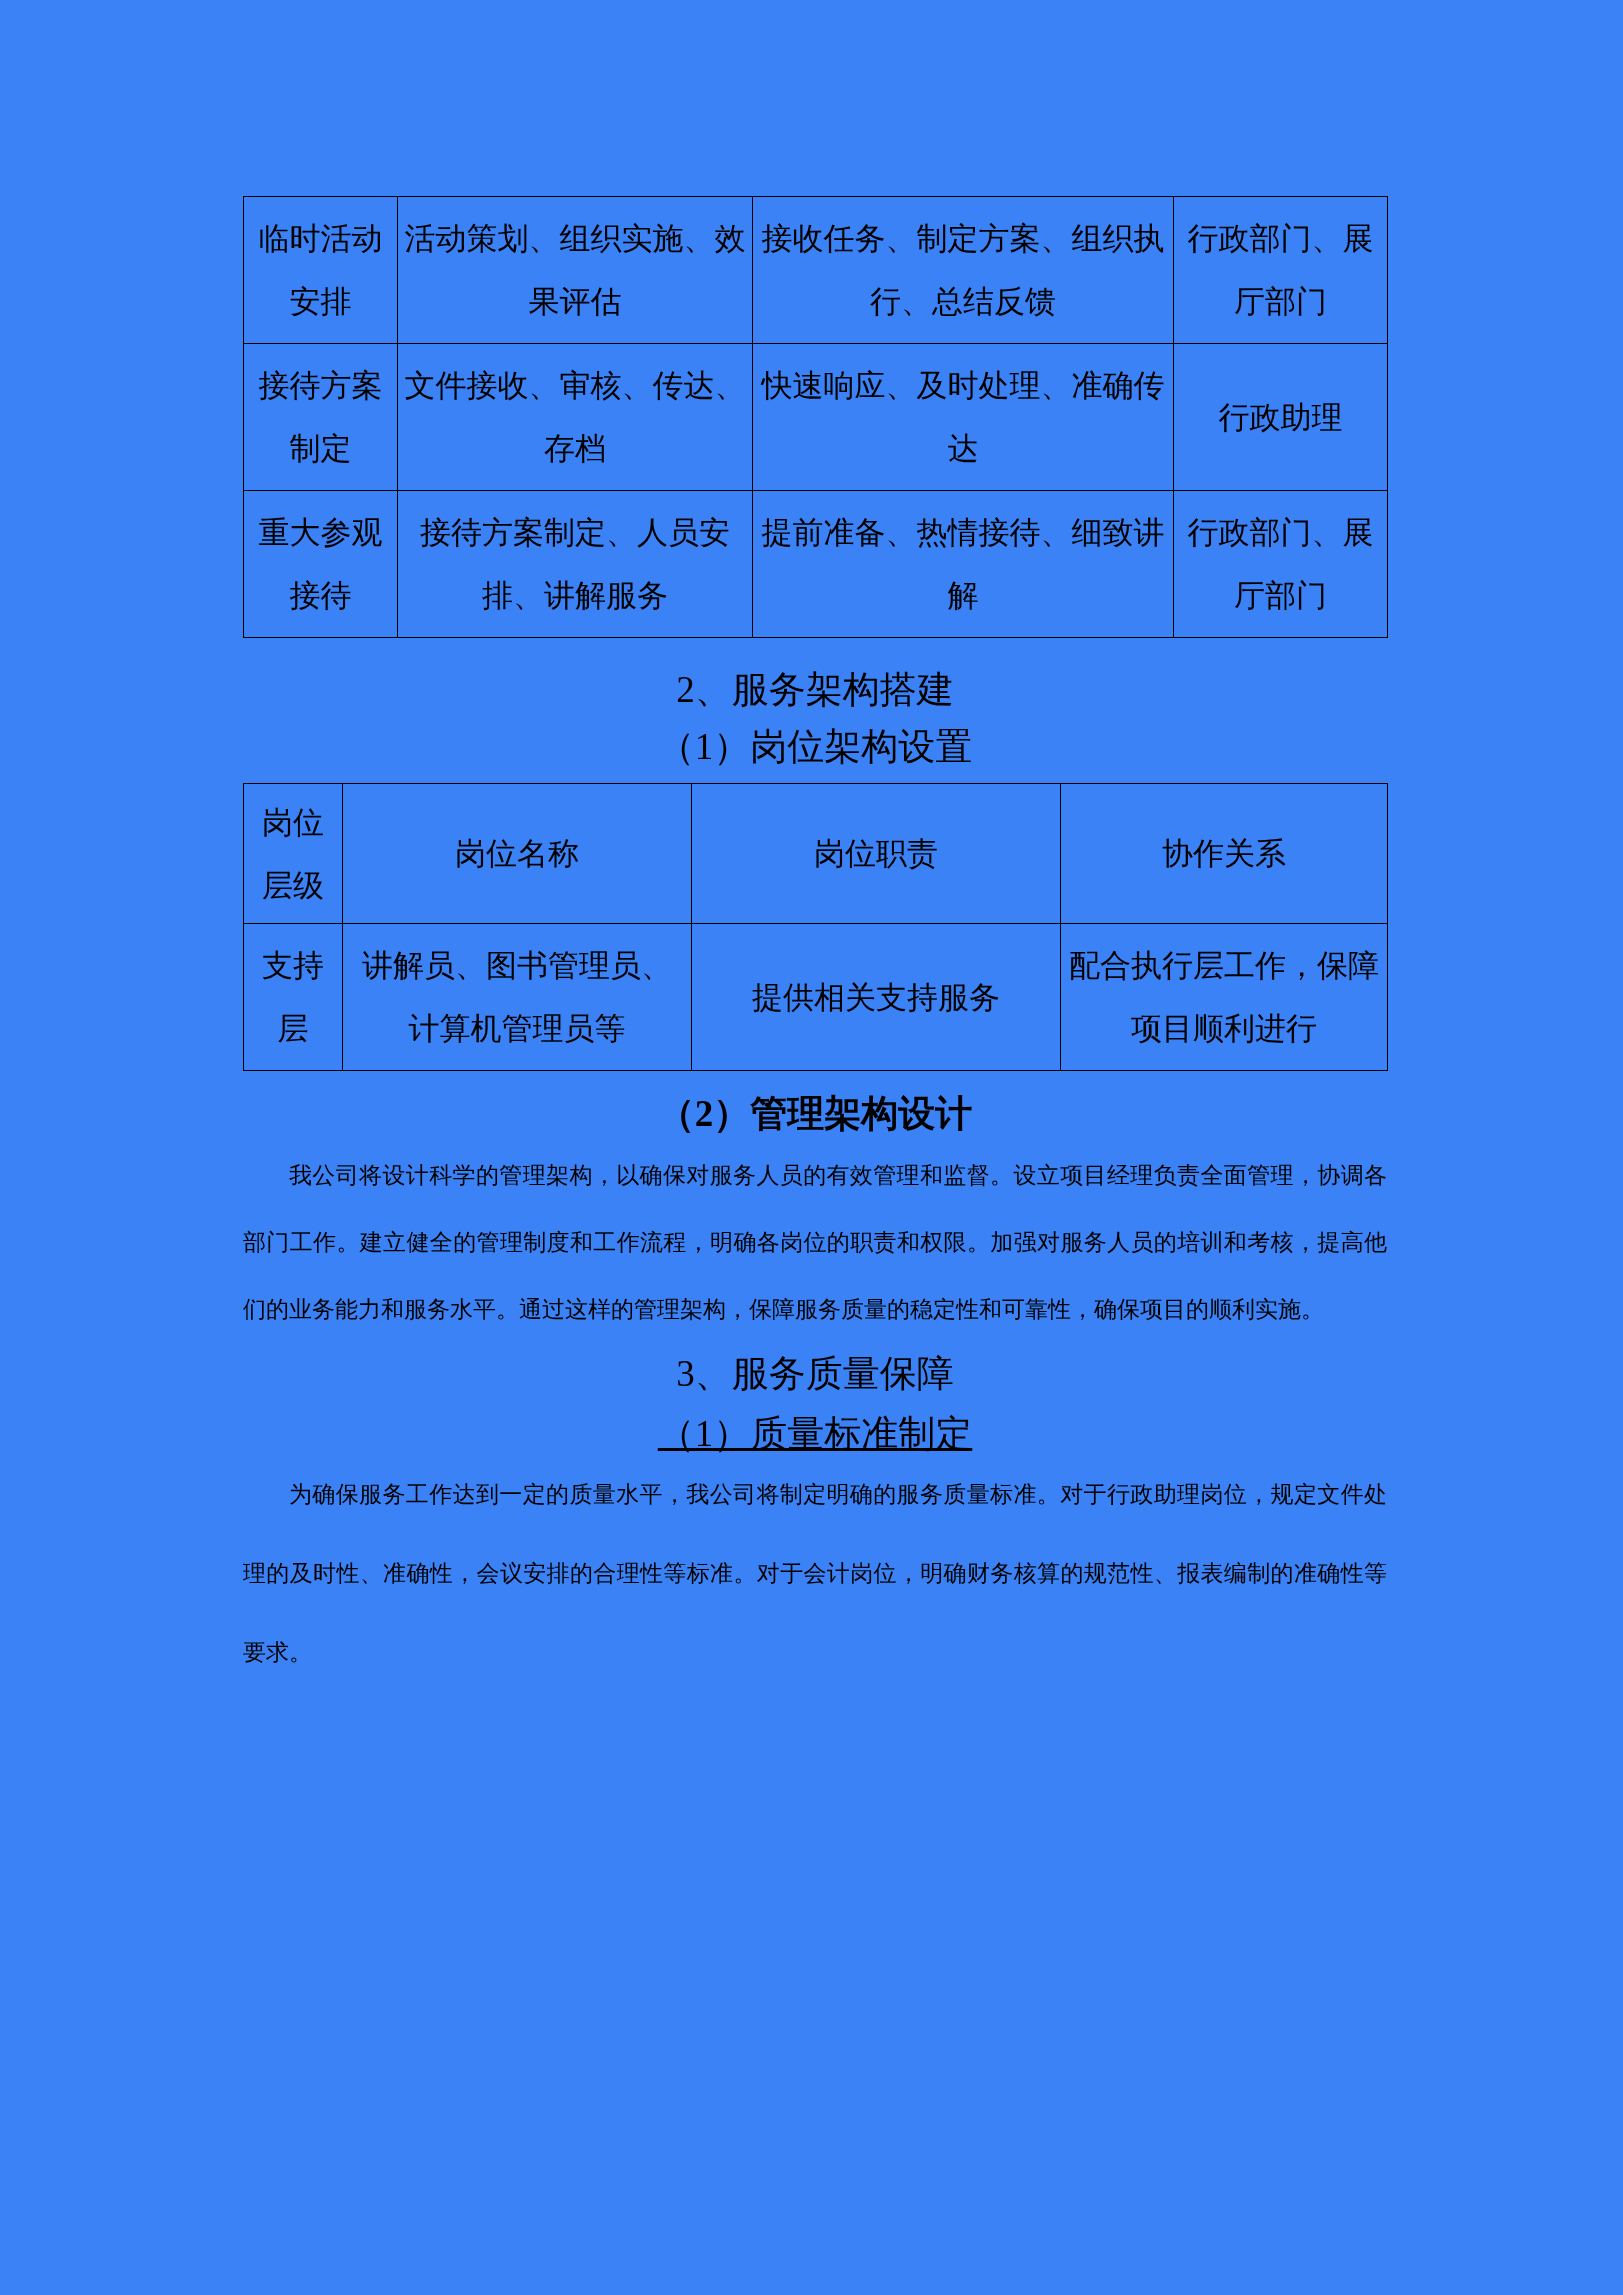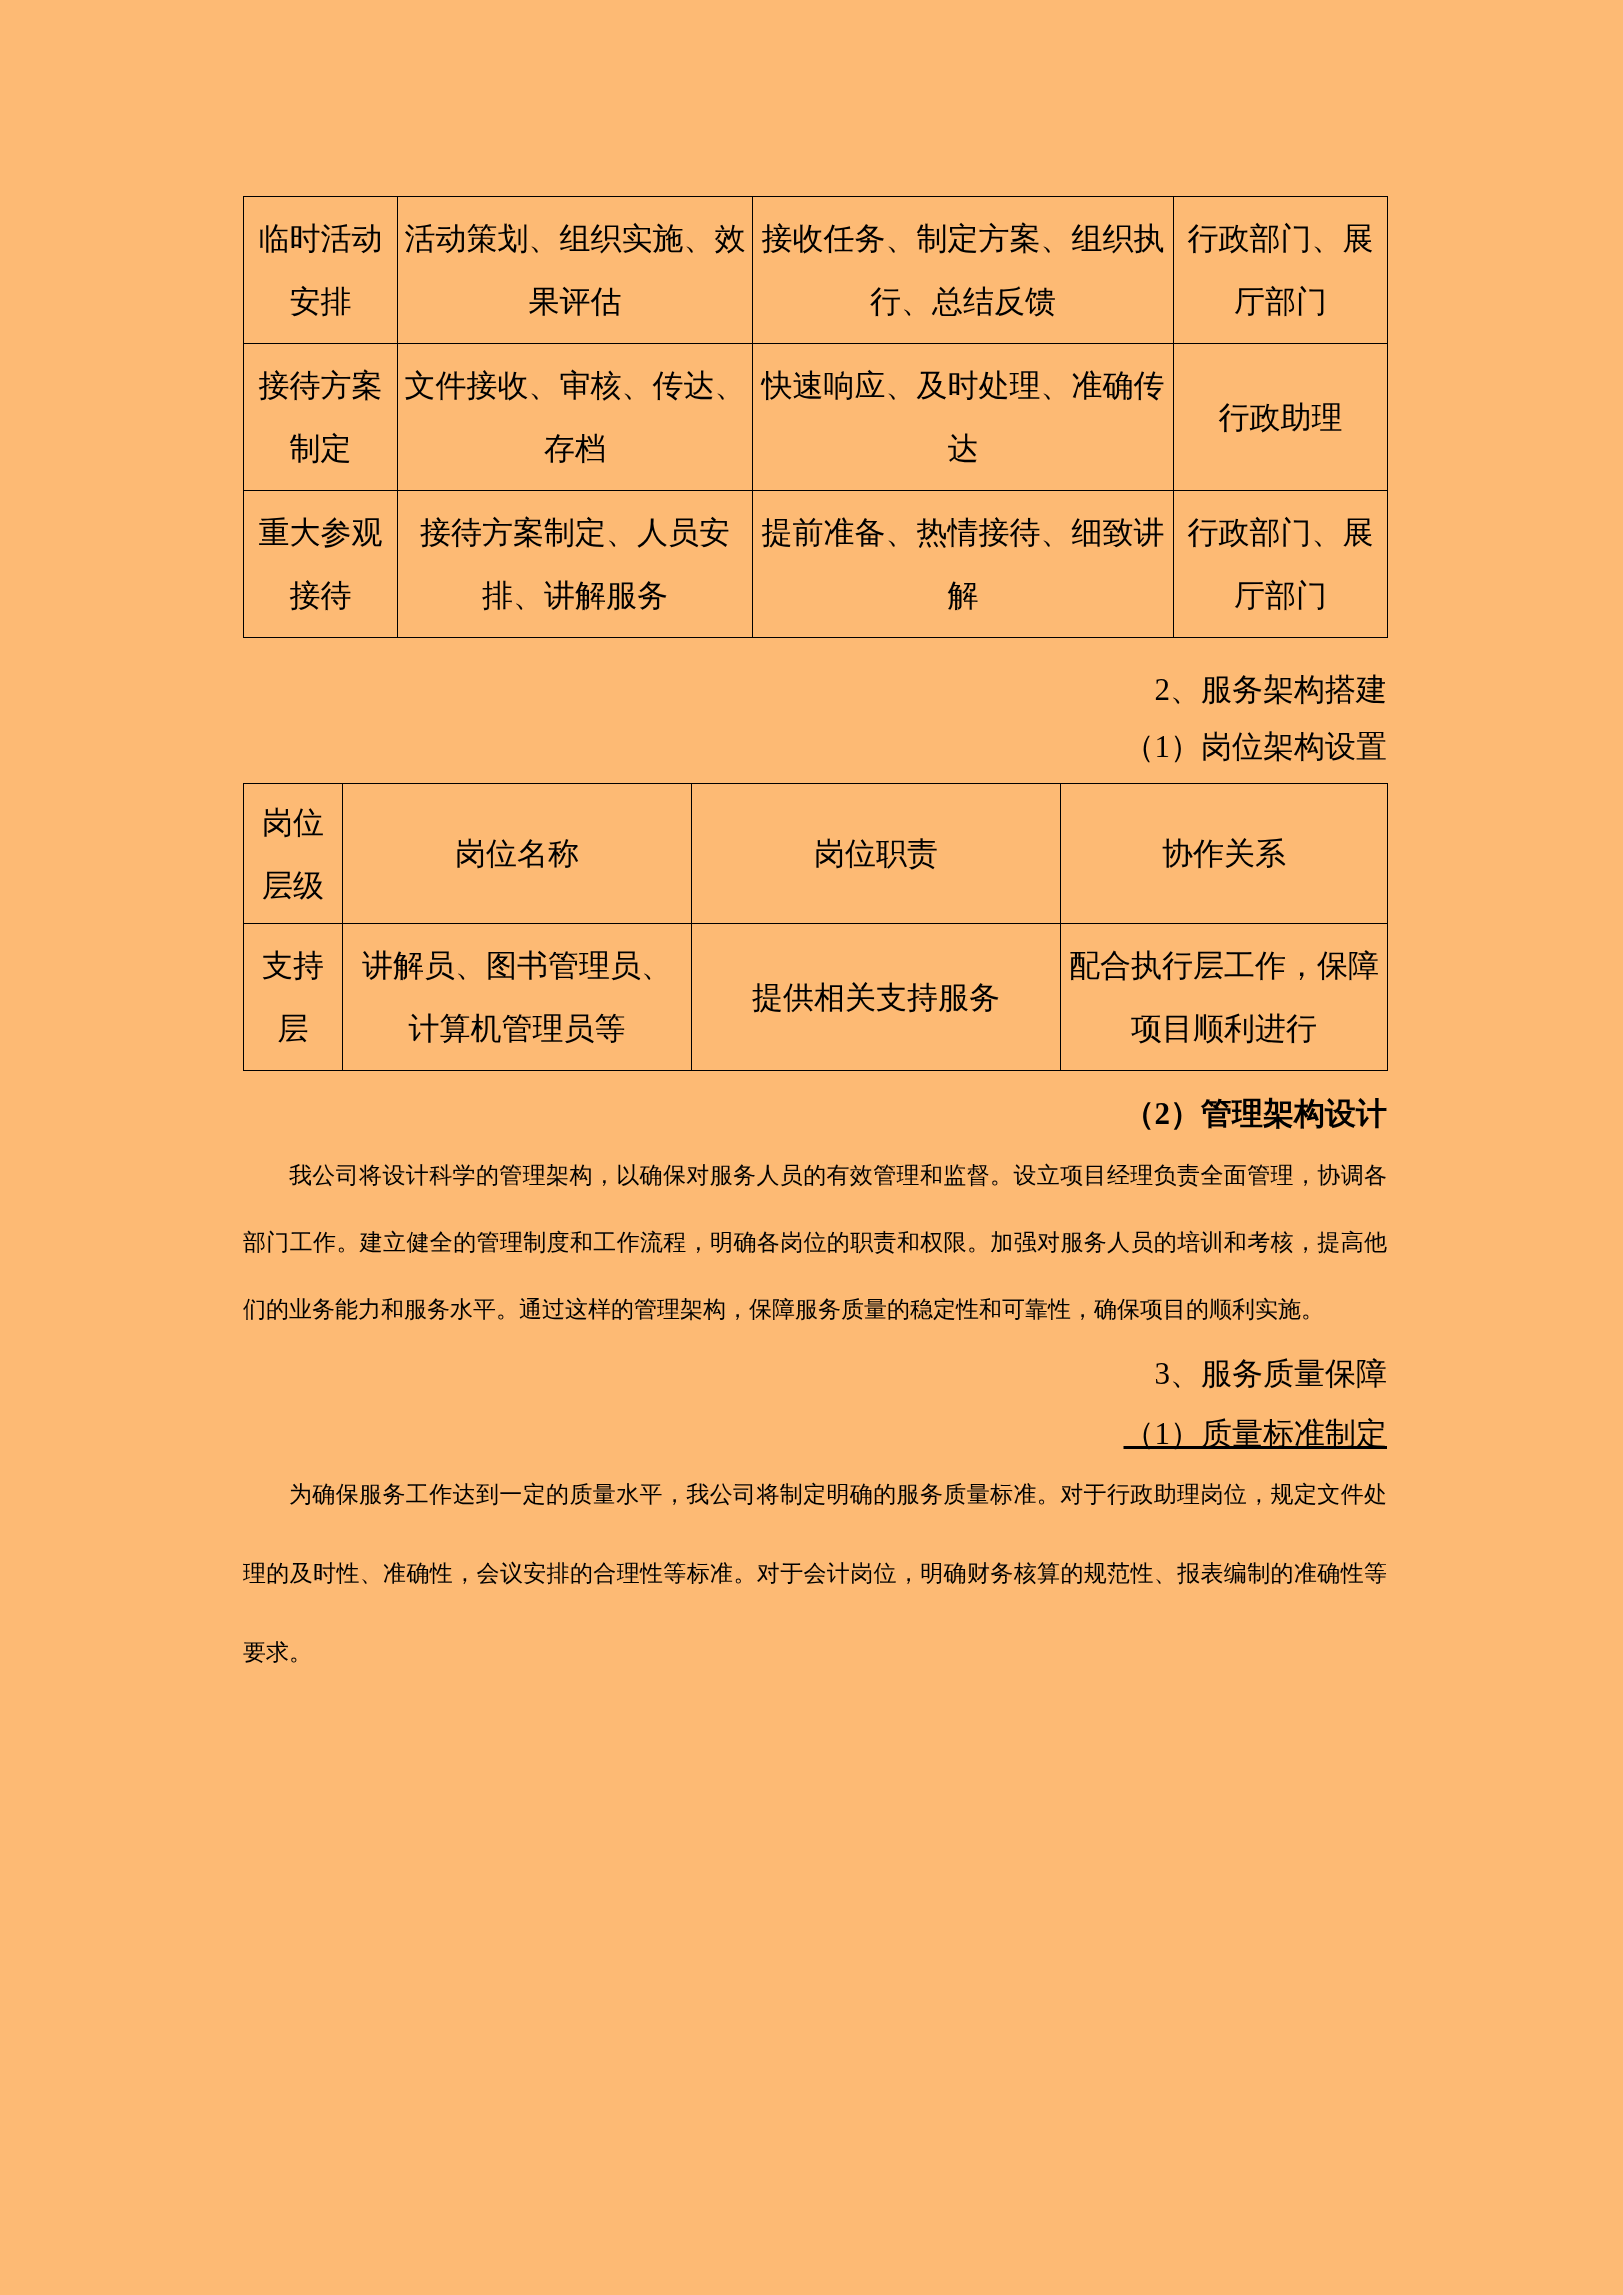--- a/index.html
+++ b/index.html
@@ -6,21 +6,21 @@
   html, body { background: #ffffff; }
   body {
     font-family: "Liberation Serif", "DejaVu Serif", serif;
     color: #000000;
     -webkit-font-smoothing: antialiased;
   }
   .page {
     position: relative;
     width: 1623px;
     height: 2295px;
-    background: #fdba74;
+    background: #3b82f6;
     padding: 196px 236px 65px 243px;
     overflow: hidden;
   }
   table.tbl {
     border-collapse: collapse;
     table-layout: fixed;
     width: 1144px;
     font-size: 31px;
   }
   .tbl td {
@@ -29,23 +29,23 @@
     vertical-align: middle;
     line-height: 63px;
     padding: 5.2px 3.9px;
     word-break: break-all;
     overflow-wrap: anywhere;
   }
   .tbl1 td { height: 147px; }
   .tbl2 td { height: 147px; }
   .tbl2 tr.hdr td { height: 140px; }
   .heading {
-    font-size: 31px;
+    font-size: 37px;
     line-height: 41px;
-    text-align: right;
+    text-align: center;
     white-space: nowrap;
   }
   .h2   { margin-top: 31px; }
   .h2_1 { margin-top: 16px; }
   .tbl2 { margin-top: 16.4px; }
   .h2_2 { margin-top: 22px; font-weight: bold; }
   .h3   { margin-top: 10px; }
   .h3_1 { margin-top: 19px; text-decoration: underline; }
   .para {
     font-size: 23px;

